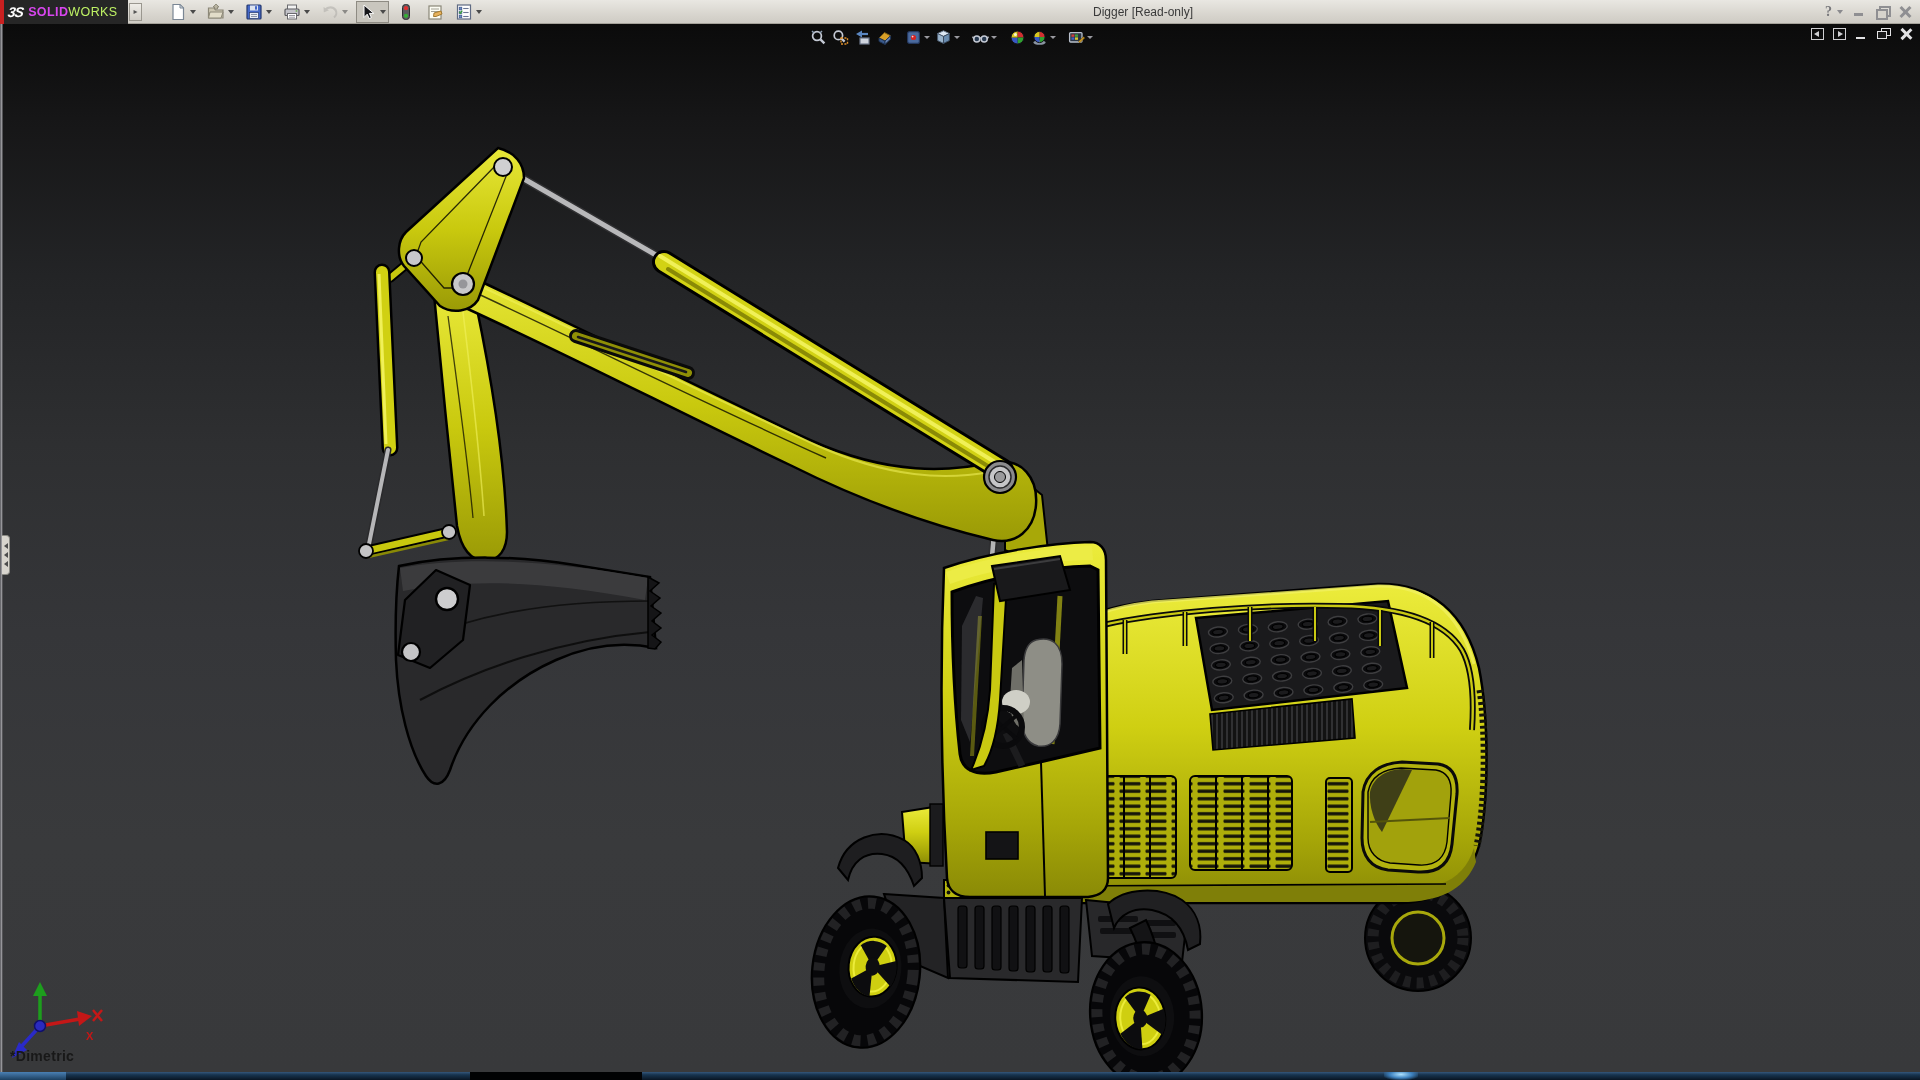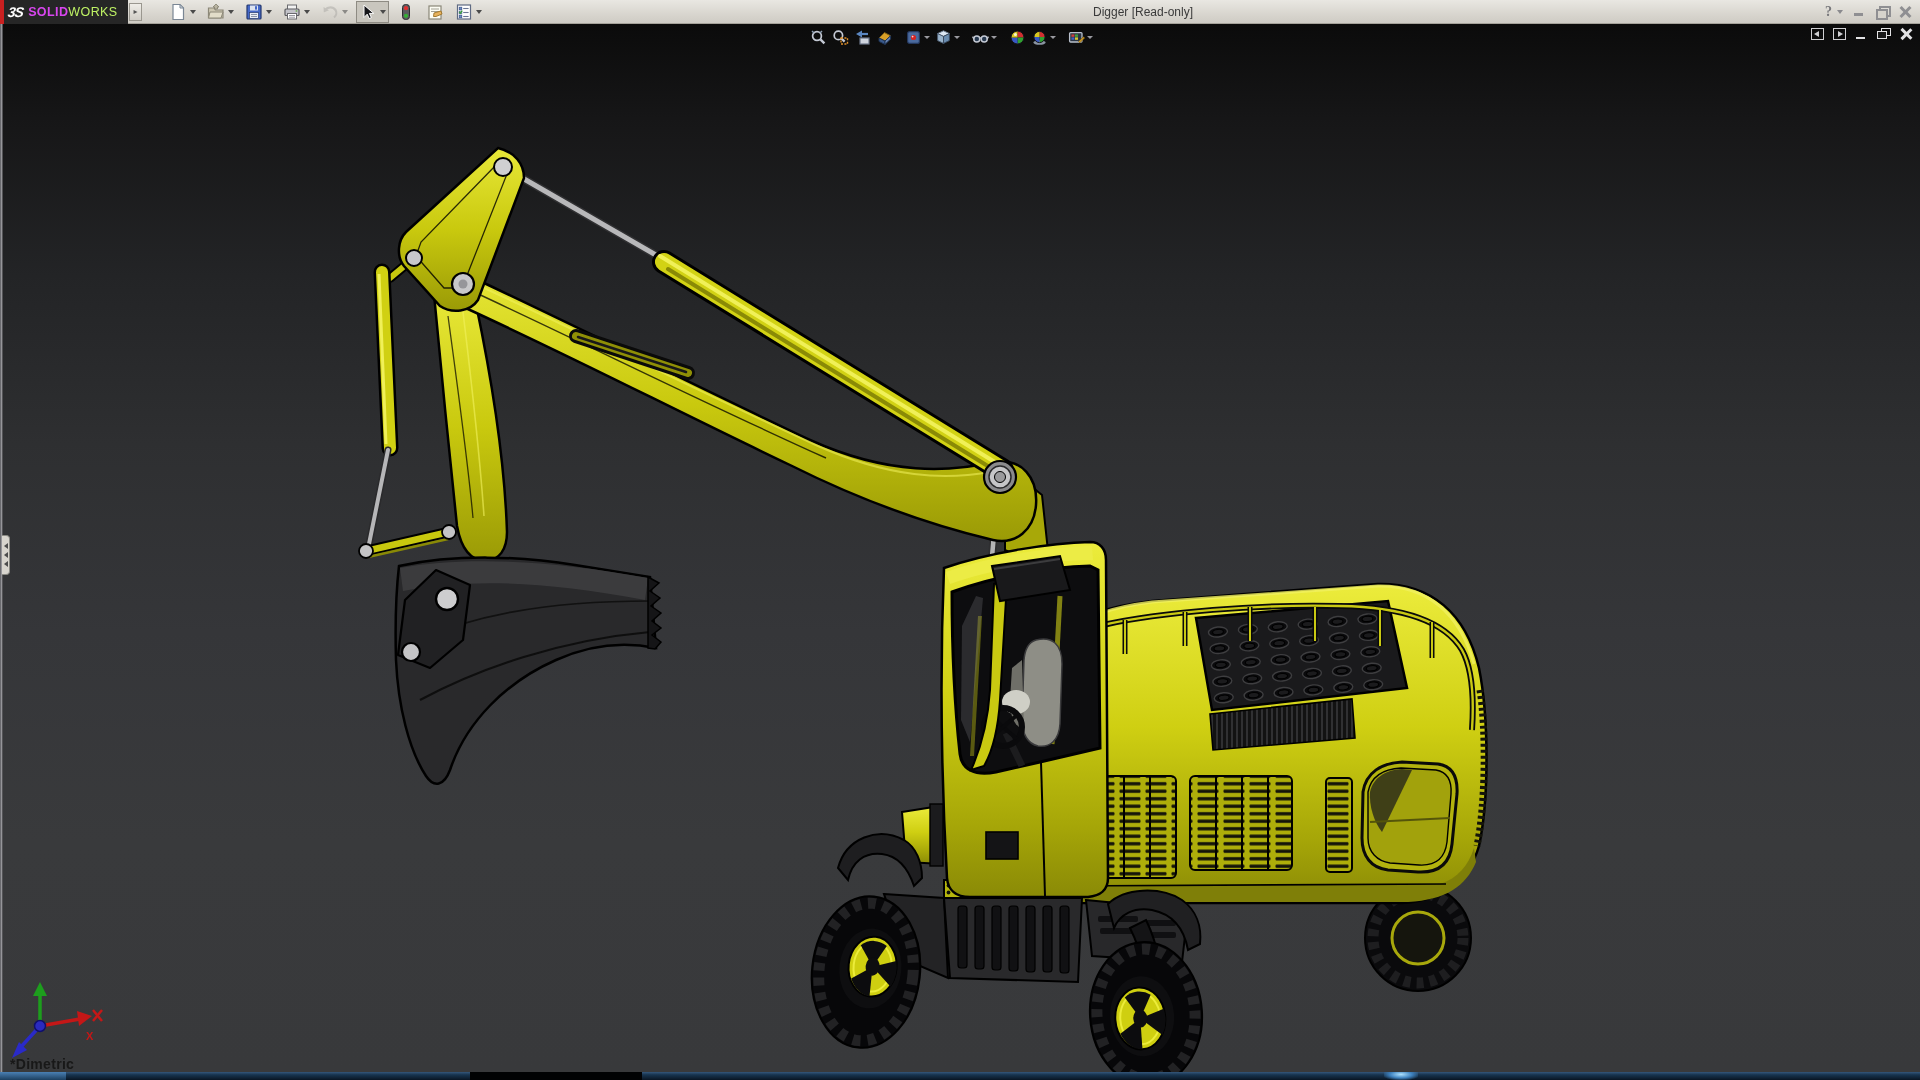--- a/index.html
+++ b/index.html
@@ -73,21 +73,21 @@
   
   .left-strip { position:absolute; left:0; top:0; bottom:0; width:3px;
     background:linear-gradient(90deg,#55555a,#9c9ca0 55%,#2a2a2c); }
   .panel-tab { position:absolute; left:2px; top:511px; width:8px; height:40px;
     background:#d8d5ce; border:1px solid #8a8a84; border-left:none; border-radius:0 4px 4px 0;
     display:flex; flex-direction:column; align-items:center; justify-content:center; gap:3px; }
   .tab-tri { width:0; height:0; border-top:3px solid transparent; border-bottom:3px solid transparent;
     border-right:4px solid #4c4c4c; }
 
   .orientation-label { position:absolute; left:10px; top:1024px; font-size:14px; color:#181818;
-    font-weight:600; letter-spacing:.3px;margin-top:8px; }
+    font-weight:600; letter-spacing:.3px; }
 
   
   .taskbar-strip { position:absolute; left:0; bottom:0; width:1920px; height:8px;
     background:linear-gradient(180deg,#35577a 0%,#17344f 35%,#091523 100%); z-index:40; }
   .taskbar-black { position:absolute; left:470px; top:0; width:172px; height:8px; background:#010203; }
   .taskbar-left { position:absolute; left:0; top:0; width:66px; height:8px;
     background:linear-gradient(180deg,#4a80b4,#1c3f60); }
   .taskbar-glow { position:absolute; left:1384px; top:0; width:34px; height:8px;
     background:radial-gradient(ellipse at 50% 30%, #aee2ff 0%, #3f83c0 45%, rgba(10,25,42,0) 80%); }
 </style>

